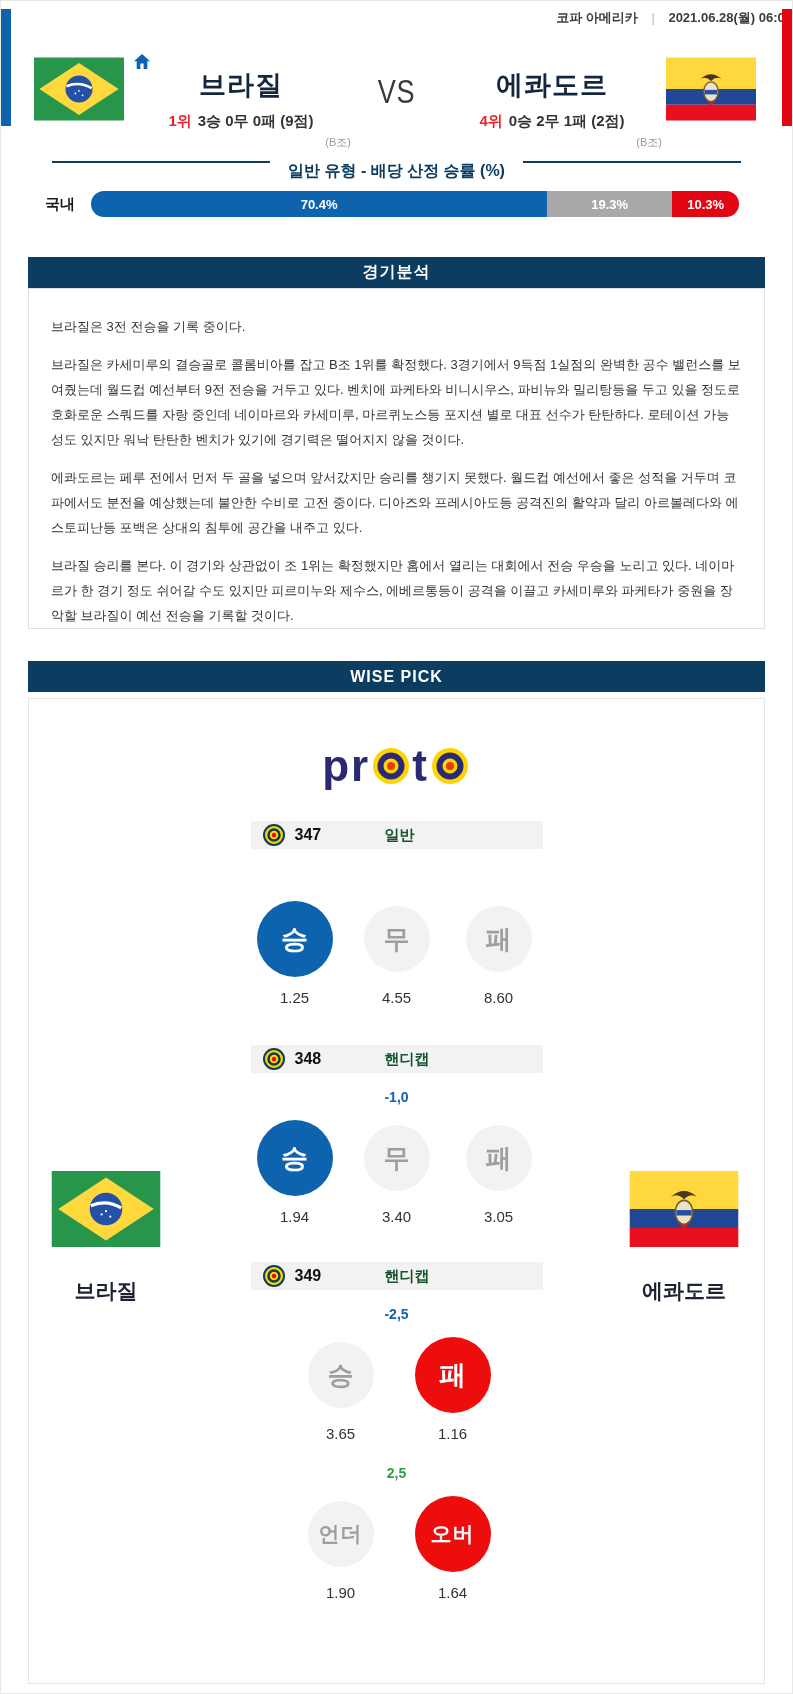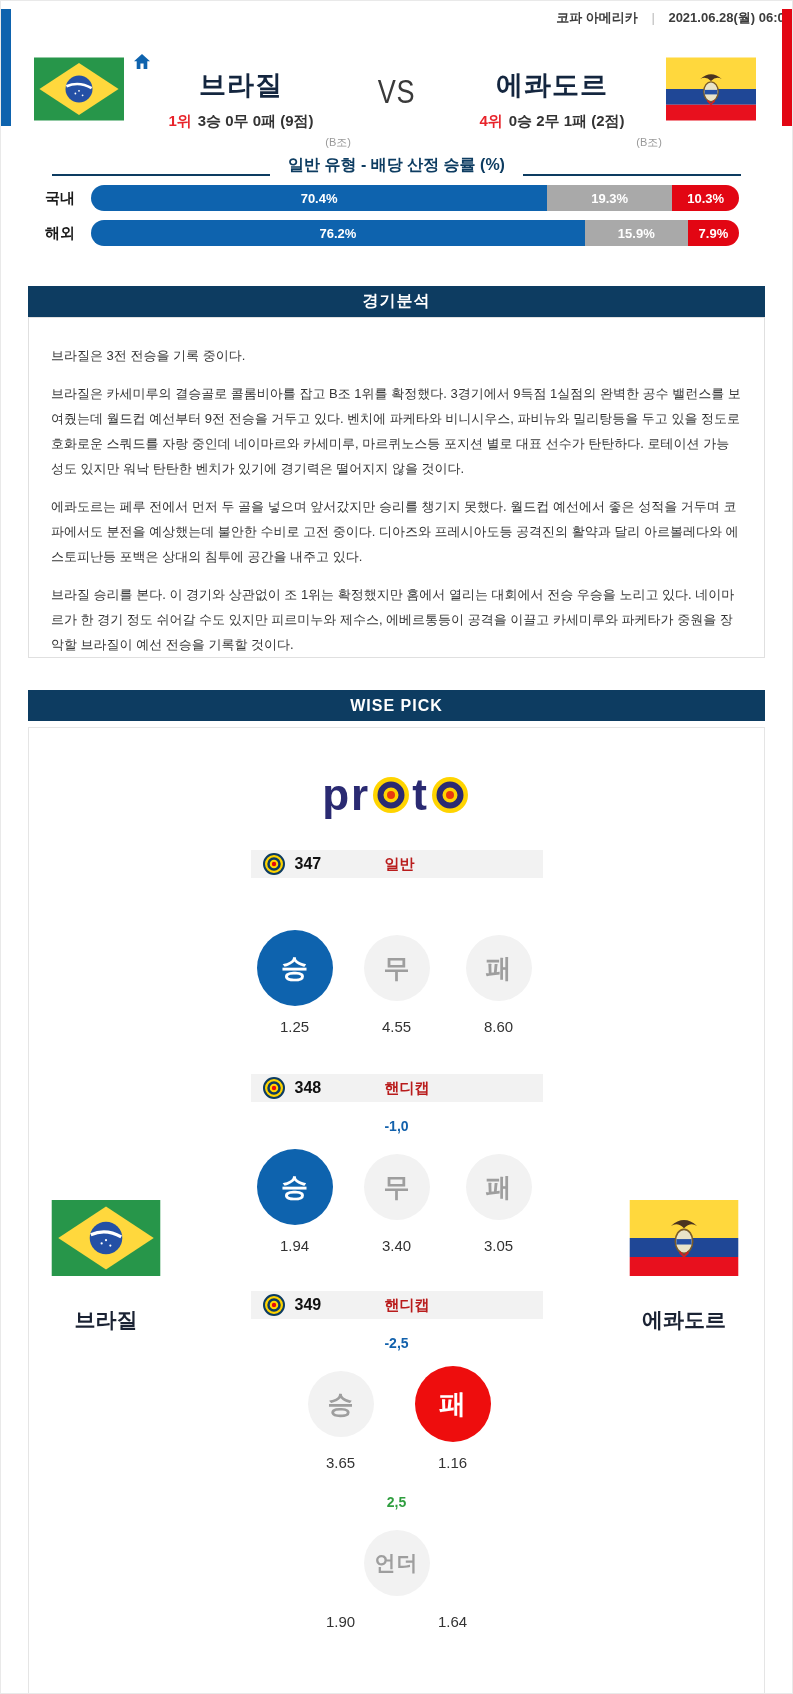--- a/index.html
+++ b/index.html
@@ -26,21 +26,21 @@
   .team-home { left:130px; }
   .team-away { right:130px; }
   .team-name { font-size:27px; font-weight:bold; color:#14263f; letter-spacing:1px; }
   .team-record { margin-top:9px; font-size:15px; font-weight:bold; color:#333; }
   .team-rank { color:#e8232a; margin-right:6px; }
   .team-group { margin-top:4px; font-size:11px; color:#999;text-align:right; }
   .vs { position:absolute; left:0; right:0; top:46px; text-align:center;
         font-size:33px; color:#3a3a3a; transform:scaleX(.82); letter-spacing:1px; }
 
   
-  .wr-title-row { display:flex; align-items:flex-end; justify-content:center; }
+  .wr-title-row { display:flex; align-items:flex-start; justify-content:center; margin-top:6px; }
   .wr-line { width:218px; height:2px; background:#0d3c61; }
   .wr-title { margin:0 18px; font-size:16px; font-weight:bold; color:#0d3c61; }
   .wr-row { display:flex; align-items:center; margin:9px 53px 0 44px; }
   .wr-label { width:36px; font-size:15px; font-weight:bold; color:#1a1a1a; }
   .wr-bar { flex:1; display:flex; height:26px; border-radius:13px; overflow:hidden; margin-left:10px; }
   .wr-seg { height:100%; display:flex; align-items:center; justify-content:center;
             color:#fff; font-size:13px; font-weight:bold; white-space:nowrap; }
   .seg-win { background:#0e63ae; }
   .seg-draw { background:#a9a9a9; }
   .seg-lose { background:#e20613; }
@@ -61,21 +61,21 @@
   .wise-box { position:relative; margin:6px 27px 0; height:986px; border:1px solid #e5e5e5;
               background:#fff; overflow:hidden; }
   .proto-logo { display:flex; align-items:center; justify-content:center; padding-top:42px; height:92px; }
   .proto-letter { font-size:44px; font-weight:bold; color:#2a2a72; letter-spacing:2px; }
   .proto-o { margin:0 2px; }
 
   .bet-col { width:292px; margin:0 auto; }
   .sec-header { position:relative; display:flex; align-items:center; height:28px;
                 background:#f2f2f2; padding-left:12px; }
   .sec-no { margin-left:10px; font-size:16px; font-weight:bold; color:#111; }
-  .sec-type { position:absolute; left:134px; font-size:15px; font-weight:bold; color:#b91c1c; }
+  .sec-type { position:absolute; left:134px; font-size:15px; font-weight:bold; color:#14532d; }
   .mt-347 { margin-top:30px; } .mt-348 { margin-top:36px; }
   .mt-349 { margin-top:34px; } .mt-350 { margin-top:30px; }
 
   .sec-line { margin-top:16px; text-align:center; font-size:14px; font-weight:bold; height:17px; }
   .line-blue { color:#1261ac; } .line-green { color:#2f9e3f; }
 
   .opt-row { display:flex; margin-top:8px; height:88px; }
   .opt-row.three { justify-content:space-between; }
   .opt-row.two { justify-content:center; gap:24px; }
   .bet-option { width:88px; display:flex; align-items:center; justify-content:center; }
@@ -157,28 +157,20 @@
     <div class="wr-line"></div>
   </div>
   <div class="wr-row">
     <div class="wr-label">국내</div>
     <div class="wr-bar">
       <div class="wr-seg seg-win" style="width: 70.4%; text-align: center;">70.4%</div>
       <div class="wr-seg seg-draw" style="width: 19.3%;">19.3%</div>
       <div class="wr-seg seg-lose" style="width: 10.3%;">10.3%</div>
     </div>
   </div>
-  <div class="wr-row">
-    <div class="wr-label">해외</div>
-    <div class="wr-bar">
-      <div class="wr-seg seg-win" style="width: 76.2%;">76.2%</div>
-      <div class="wr-seg seg-draw" style="width: 15.9%;">15.9%</div>
-      <div class="wr-seg seg-lose" style="width: 7.9%;">7.9%</div>
-    </div>
-  </div>
 
   <div class="section-bar bar-analysis">경기분석</div>
   <div class="analysis-box">
     <p>브라질은 3전 전승을 기록 중이다.</p>
     <p>브라질은 카세미루의 결승골로 콜롬비아를 잡고 B조 1위를 확정했다. 3경기에서 9득점 1실점의 완벽한 공수 밸런스를 보여줬는데 월드컵 예선부터 9전 전승을 거두고 있다. 벤치에 파케타와 비니시우스, 파비뉴와 밀리탕등을 두고 있을 정도로 호화로운 스쿼드를 자랑 중인데 네이마르와 카세미루, 마르퀴노스등 포지션 별로 대표 선수가 탄탄하다. 로테이션 가능성도 있지만 워낙 탄탄한 벤치가 있기에 경기력은 떨어지지 않을 것이다.</p>
     <p>에콰도르는 페루 전에서 먼저 두 골을 넣으며 앞서갔지만 승리를 챙기지 못했다. 월드컵 예선에서 좋은 성적을 거두며 코파에서도 분전을 예상했는데 불안한 수비로 고전 중이다. 디아즈와 프레시아도등 공격진의 활약과 달리 아르볼레다와 에스토피난등 포백은 상대의 침투에 공간을 내주고 있다.</p>
     <p>브라질 승리를 본다. 이 경기와 상관없이 조 1위는 확정했지만 홈에서 열리는 대회에서 전승 우승을 노리고 있다. 네이마르가 한 경기 정도 쉬어갈 수도 있지만 피르미누와 제수스, 에베르통등이 공격을 이끌고 카세미루와 파케타가 중원을 장악할 브라질이 예선 전승을 기록할 것이다.</p>
 
   </div>
 
@@ -276,20 +268,23 @@
       <div class="odds-row two">
         <div class="opt-odds">3.65</div>
         <div class="opt-odds">1.16</div>
       </div>
 
       <div class="sec-line line-green" style="margin-top:20px">2,5</div>
       <div class="opt-row two">
         <div class="bet-option wide unsel">
             <div class="opt-circle">언더</div>
           </div>
+        <div class="bet-option wide sel-red">
+            <div class="opt-circle">오버</div>
+          </div>
       </div>
       <div class="odds-row two">
         <div class="opt-odds">1.90</div>
         <div class="opt-odds">1.64</div>
       </div>
 
     </div>
 
     <svg class="flag-lg flag-lg-home" viewBox="0 0 100 70">
       <rect width="100" height="70" fill="#27964a"></rect>

